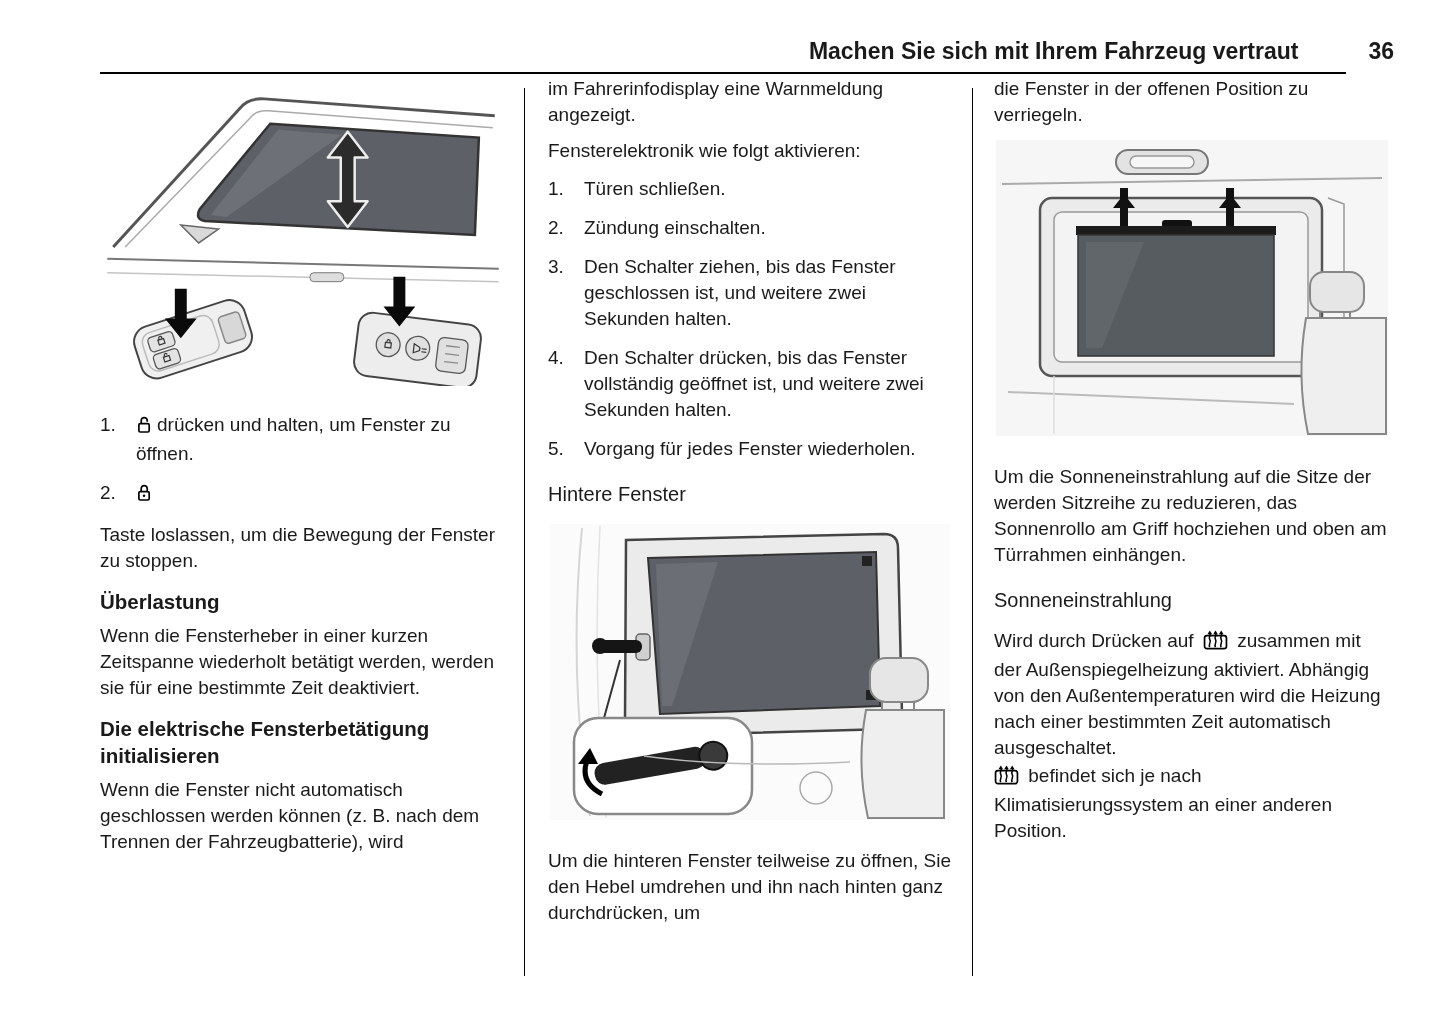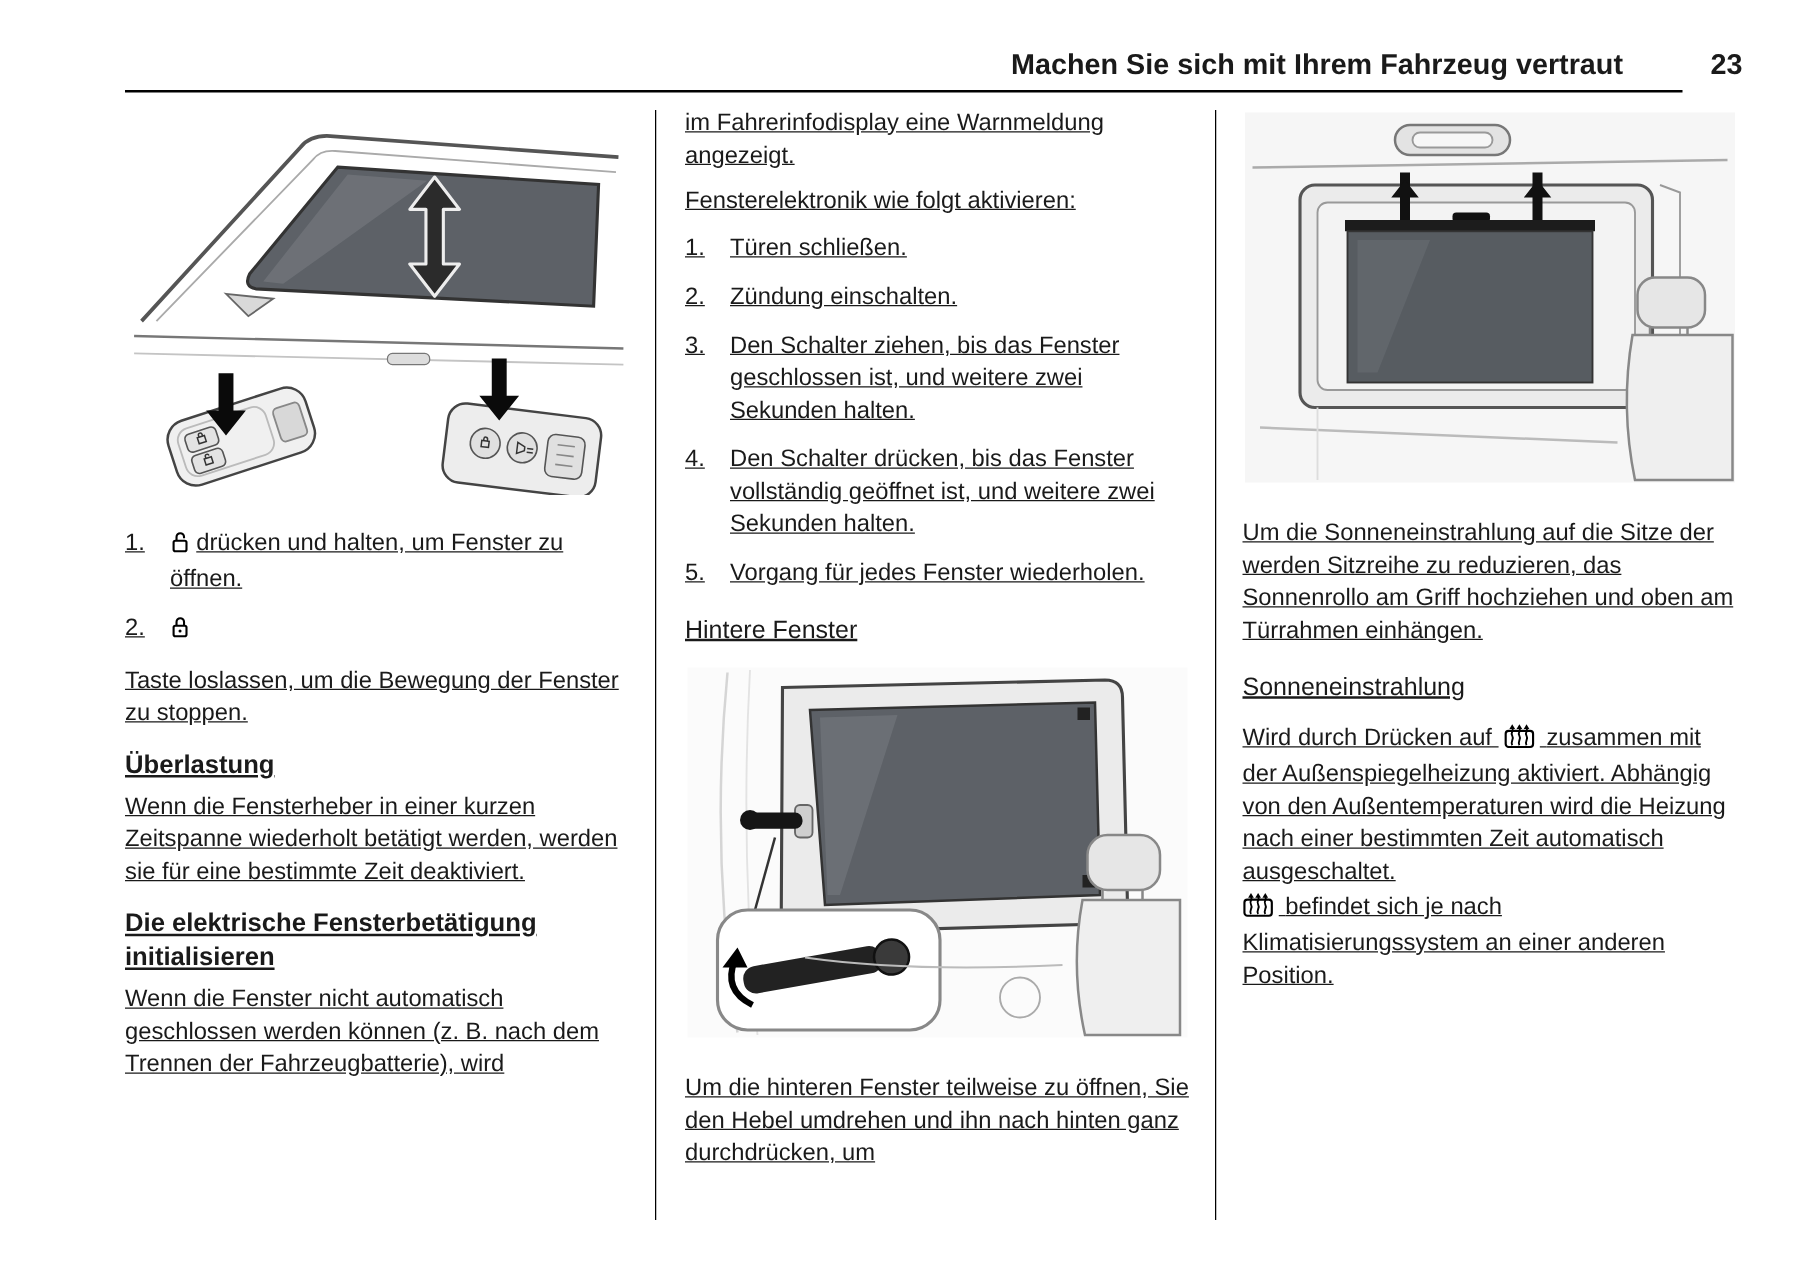--- a/index.html
+++ b/index.html
@@ -18,21 +18,21 @@
     display: flex; justify-content: flex-end; align-items: baseline;
     font-weight: bold; font-size: 23px;
   }
   .header-title { margin-right: 70px; }
   .header-rule {
     position: absolute; top: 72px; left: 100px; width: 1246px;
     border-top: 2px solid #000;
   }
 
   
-  .col { position: absolute; top: 86px; text-decoration: underline; }
+  .col { position: absolute; top: 76px; }
   .col1 { left: 100px; width: 408px; }
   .col2 { left: 548px; width: 404px; }
   .col3 { left: 994px; width: 398px; }
   .vdiv {
     position: absolute; top: 88px; height: 888px; width: 0;
     border-left: 1.5px solid #000;
   }
   .d1 { left: 524px; }
   .d2 { left: 972px; }
 
@@ -53,21 +53,21 @@
 
   .tight { margin-bottom: 2px; }
 </style>
 </head>
 <body>
 
 <div class="page">
 
   <div class="header">
     <span class="header-title">Machen Sie sich mit Ihrem Fahrzeug vertraut</span>
-    <span class="header-page">23</span>
+    <span class="header-page">36</span>
   </div>
   <div class="header-rule"></div>
 
   <div class="col col1">
 
     <div class="figure">
       <svg width="408" height="308" viewBox="0 0 408 310">
 
         <path d="M12,170 L140,30 Q148,20 164,21 L396,38" fill="none" stroke="#555" stroke-width="3"></path>
         <path d="M24,170 L150,40 Q156,32 168,33 L394,50" fill="none" stroke="#aaa" stroke-width="1.5"></path>
@@ -205,20 +205,21 @@
         <circle cx="268" cy="266" r="16" fill="none" stroke="#aaa" stroke-width="1.5"></circle>
       </svg>
     </div>
 
     <p>Um die hinteren Fenster teilweise zu öffnen, Sie den Hebel umdrehen und ihn nach hinten ganz durchdrücken, um</p>
   </div>
 
   <div class="vdiv d2"></div>
 
   <div class="col col3">
+    <p>die Fenster in der offenen Position zu verriegeln.</p>
 
 
     <div class="figure">
       <svg width="396" height="300" viewBox="0 0 396 300">
         <rect x="2" y="2" width="392" height="296" fill="#f6f6f6"></rect>
         <path d="M8,46 L388,40" stroke="#aaa" stroke-width="2"></path>
 
         <rect x="122" y="12" width="92" height="24" rx="12" fill="#e3e3e3" stroke="#777" stroke-width="2"></rect>
         <rect x="136" y="18" width="64" height="12" rx="6" fill="#f6f6f6" stroke="#999" stroke-width="1.5"></rect>
 

